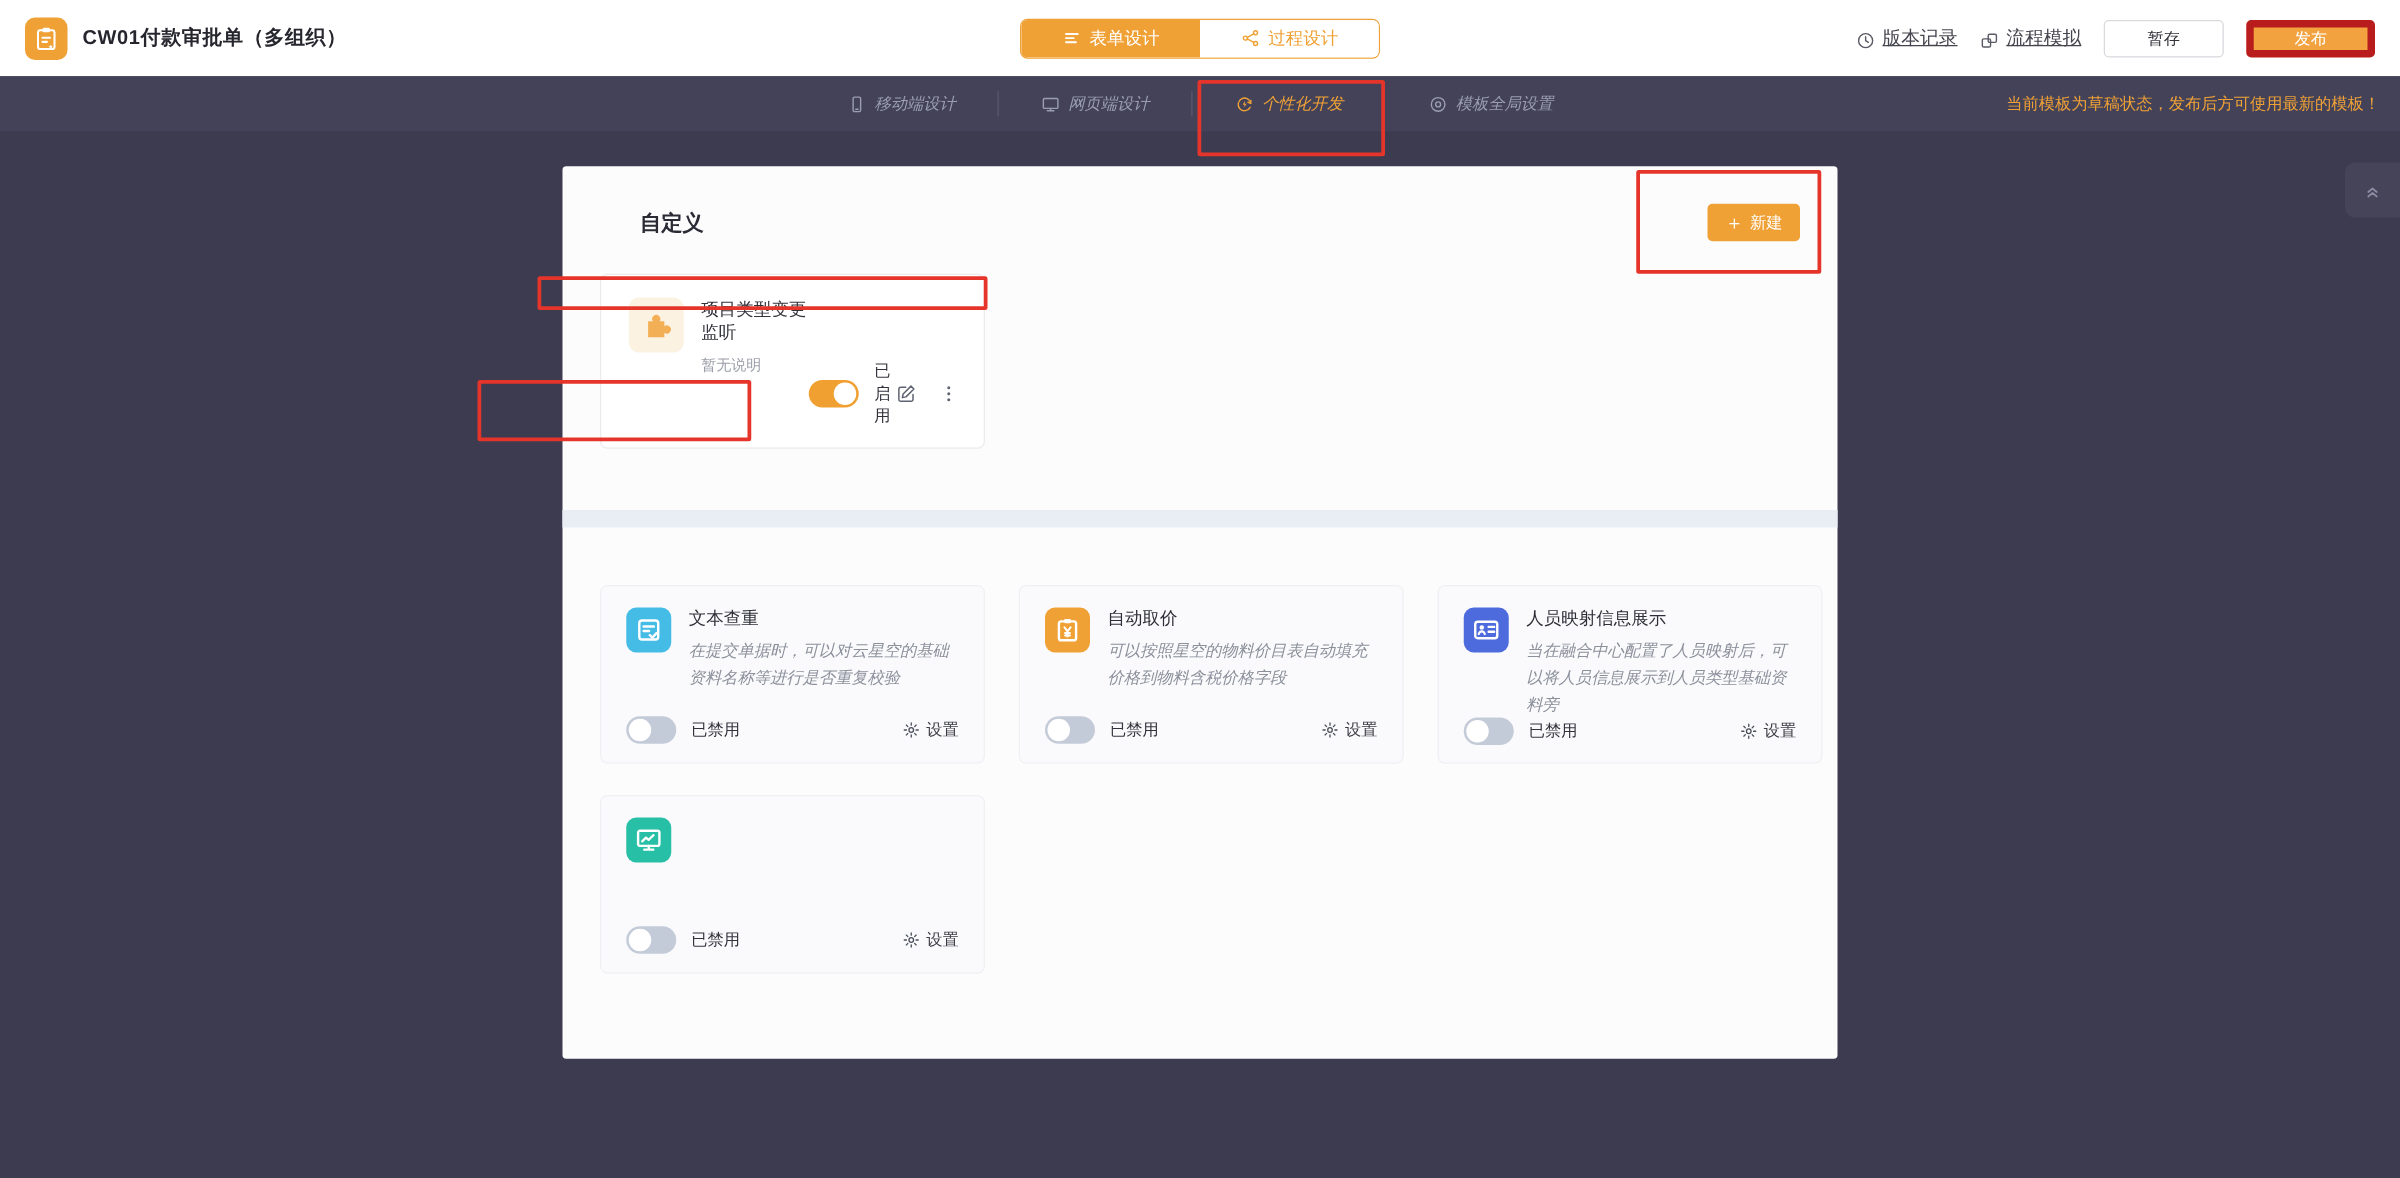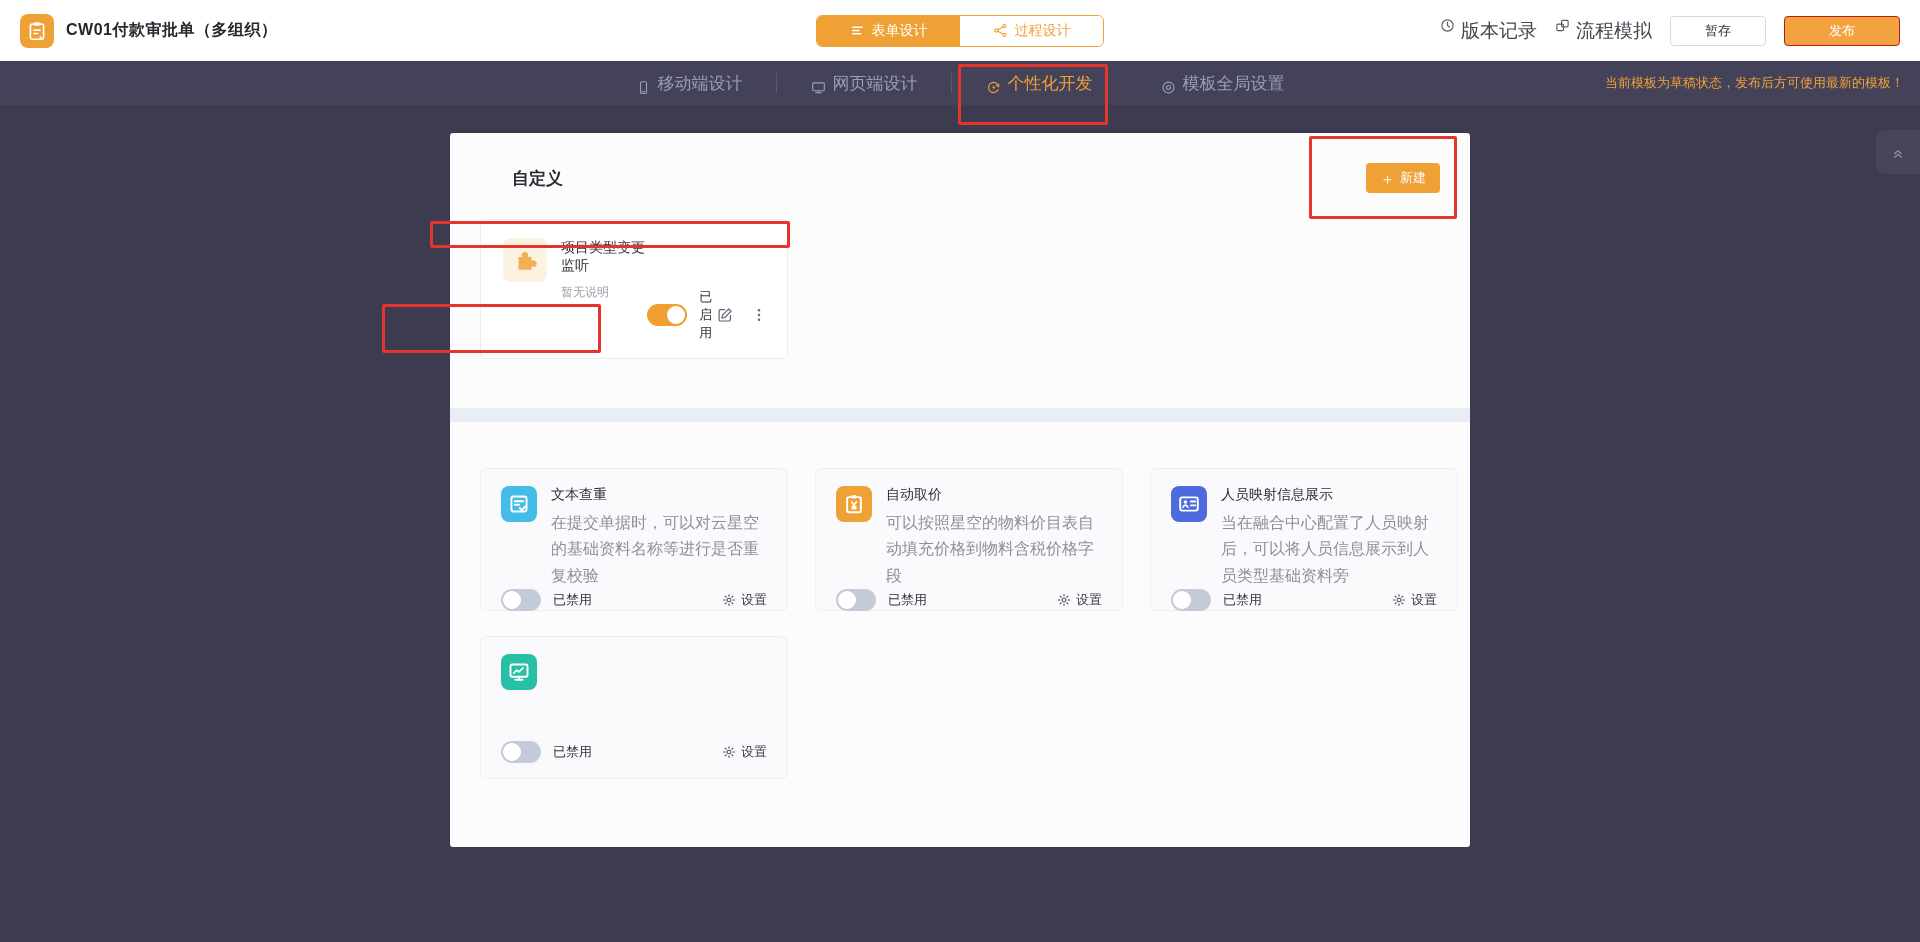--- a/index.html
+++ b/index.html
@@ -16,34 +16,34 @@
 
   .mode-switch { position:absolute; left:50%; top:50%; transform:translate(-50%,-50%);
     display:flex; border:1px solid #F0A135; border-radius:6px; overflow:hidden; }
   .mode-tab { display:flex; align-items:center; gap:7px; justify-content:center;
     width:143px; height:30px; border:none; cursor:pointer; font-size:14px;
     background:#fff; color:#F0A135; font-family:inherit; }
   .mode-tab.active { background:#F0A135; color:#fff; }
   .mt-icon svg { width:15px; height:15px; display:block; }
 
   .header-right { margin-left:auto; display:flex; align-items:center; gap:18px; }
-  .hdr-link { display:flex; align-items:flex-start; gap:6px; font-size:19px; color:#45454f;
-    cursor:pointer; }
+  .hdr-link { display:flex; align-items:flex-end; gap:6px; font-size:15px; color:#45454f;
+    cursor:pointer;text-decoration:underline; }
   .hdr-link svg { width:15px; height:15px; color:#5a5a66; display:block; }
   .btn { height:30px; border-radius:4px; font-size:13px; cursor:pointer;
     font-family:inherit; }
   .btn-ghost { width:96px; background:#fff; border:1px solid #D9D9DE; color:#33333a; }
-  .btn-primary { width:116px; background:#F2A340; border:1px solid #b91c1c; color:#fff; }
+  .btn-primary { width:103px; background:#F2A340; border:6px solid #b91c1c; color:#fff; }
 
   
   .navbar { height:44px; background:#434259; display:flex; align-items:center;
     justify-content:center; position:relative; }
   .nav-tabs { display:flex; align-items:center; }
-  .nav-tab { display:flex; align-items:flex-end; gap:7px; font-size:17px; color:#9A9EB3;
-    padding:0 34px; cursor:pointer; position:relative; height:24px; }
+  .nav-tab { display:flex; align-items:center; gap:7px; font-size:13px; color:#9A9EB3;
+    padding:0 34px; cursor:pointer; position:relative; height:24px;font-style:italic; }
   .nav-tab svg { width:15px; height:15px; display:block; }
   .nav-tab.active { color:#F0A135; }
   .nav-tab:nth-child(-n+2)::after { content:""; position:absolute; right:0; top:2px;
     width:1px; height:20px; background:#595870; }
   .draft-notice { position:absolute; right:16px; top:50%; transform:translateY(-50%);
     color:#F0A135; font-size:13px; }
 
   
   .page { position:relative; height:837px; }
   .main-card { position:absolute; left:450px; top:28px; width:1020px; height:714px;
@@ -80,21 +80,21 @@
   .section2 { padding:20px 30px 0 30px; }
   .biz-grid { margin-top:26px; display:grid; grid-template-columns:repeat(3,308px);
     column-gap:27px; row-gap:25px; }
   .biz-card { width:308px; height:143px; background:#FAFAFC; border:1px solid #F0F0F4;
     border-radius:6px; padding:17px 20px 15px 20px; display:flex; flex-direction:column; }
   .biz-top { display:flex; gap:14px; }
   .biz-icon { width:36px; height:36px; border-radius:8px; display:flex; flex:none;
     align-items:center; justify-content:center; color:#fff; }
   .biz-icon svg { width:22px; height:22px; }
   .biz-title { font-size:14px; color:#2e2e38; font-weight:500; }
-  .biz-desc { font-size:16px; color:#8B909B; margin-top:6px; line-height:1.65; }
+  .biz-desc { font-size:13px; color:#8B909B; margin-top:6px; line-height:1.65;font-style:italic; }
   .biz-bottom { margin-top:auto; display:flex; align-items:center; }
   .settings { margin-left:auto; display:flex; align-items:center; gap:5px; font-size:13px;
     color:#3c3c46; cursor:pointer; }
   .settings svg { width:14px; height:14px; color:#4a4f5a; display:block; }
 
   .status { font-size:13px; color:#33333d; margin-left:12px; }
   .toggle { width:40px; height:22px; border-radius:11px; position:relative; display:inline-block;
     cursor:pointer; flex:none; }
   .toggle .knob { width:18px; height:18px; border-radius:50%; background:#fff;
     position:absolute; top:2px; }

